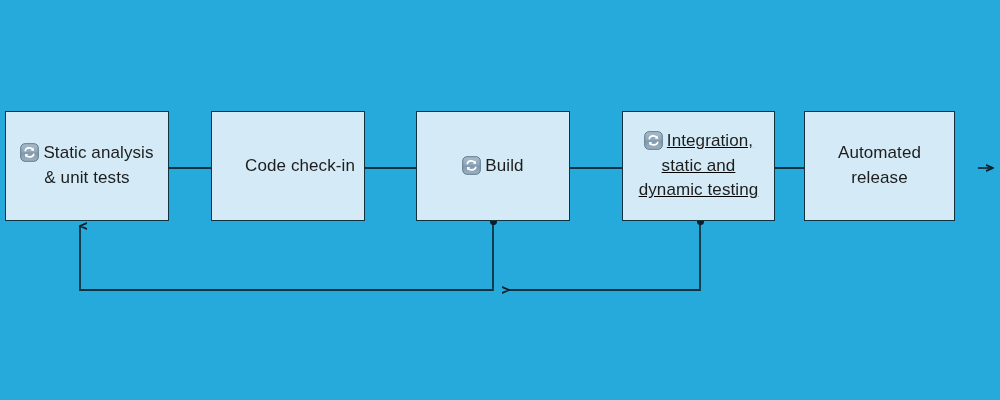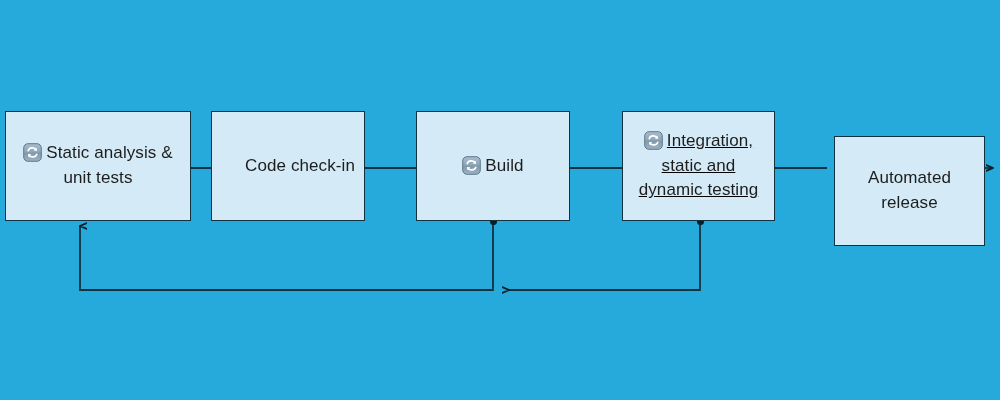--- a/index.html
+++ b/index.html
@@ -92,21 +92,21 @@
       <line x1="978" y1="168" x2="993" y2="168" marker-end="url(#arrow-r)"></line>
 
       <path d="M493,221 L493,290 L80,290 L80,226" marker-end="url(#arrow-u)"></path>
       <path d="M700,221 L700,290 L509,290" marker-end="url(#arrow-l)"></path>
     </g>
   </svg>
 
   <div class="port-dot" style="left:493px; top:221px;"></div>
   <div class="port-dot" style="left:700px; top:221px;"></div>
 
-  <div class="node" style="left:5px; top:111px; width:186px; height:110px;">
+  <div class="node" style="left:5px; top:111px; width:164px; height:110px;">
     <div class="node-label">
       <span class="loop-icon">
         <svg viewBox="0 0 19 19" width="19" height="19">
           <rect x="0.7" y="0.7" width="17.6" height="17.6" rx="4.2" fill="url(#badge-grad)" stroke="#5f7a8c" stroke-width="1"></rect>
           <path d="M5.3,7.6 A4.1,3.1 0 0 1 13.2,7.0" fill="none" stroke="#ffffff" stroke-width="1.75" stroke-linecap="round"></path>
           <path d="M13.7,11.3 A4.1,3.1 0 0 1 5.8,11.9" fill="none" stroke="#ffffff" stroke-width="1.75" stroke-linecap="round"></path>
           <path d="M13.6,4.6 L13.6,7.6 L10.6,7.6 Z" fill="#ffffff"></path>
           <path d="M5.4,14.3 L5.4,11.3 L8.4,11.3 Z" fill="#ffffff"></path>
         </svg>
       </span><span>Static analysis &amp; unit tests</span>
@@ -138,17 +138,17 @@
           <rect x="0.7" y="0.7" width="17.6" height="17.6" rx="4.2" fill="url(#badge-grad)" stroke="#5f7a8c" stroke-width="1"></rect>
           <path d="M5.3,7.6 A4.1,3.1 0 0 1 13.2,7.0" fill="none" stroke="#ffffff" stroke-width="1.75" stroke-linecap="round"></path>
           <path d="M13.7,11.3 A4.1,3.1 0 0 1 5.8,11.9" fill="none" stroke="#ffffff" stroke-width="1.75" stroke-linecap="round"></path>
           <path d="M13.6,4.6 L13.6,7.6 L10.6,7.6 Z" fill="#ffffff"></path>
           <path d="M5.4,14.3 L5.4,11.3 L8.4,11.3 Z" fill="#ffffff"></path>
         </svg>
       </span><span>Integration, static and dynamic testing</span>
     </div>
   </div>
 
-  <div class="node" style="left:834px; top:111px; width:151px; height:110px;margin-top:25px;">
+  <div class="node" style="left:804px; top:111px; width:151px; height:110px;">
     <div class="node-label">Automated release</div>
   </div>
 
 </div>
 
 </body></html>

